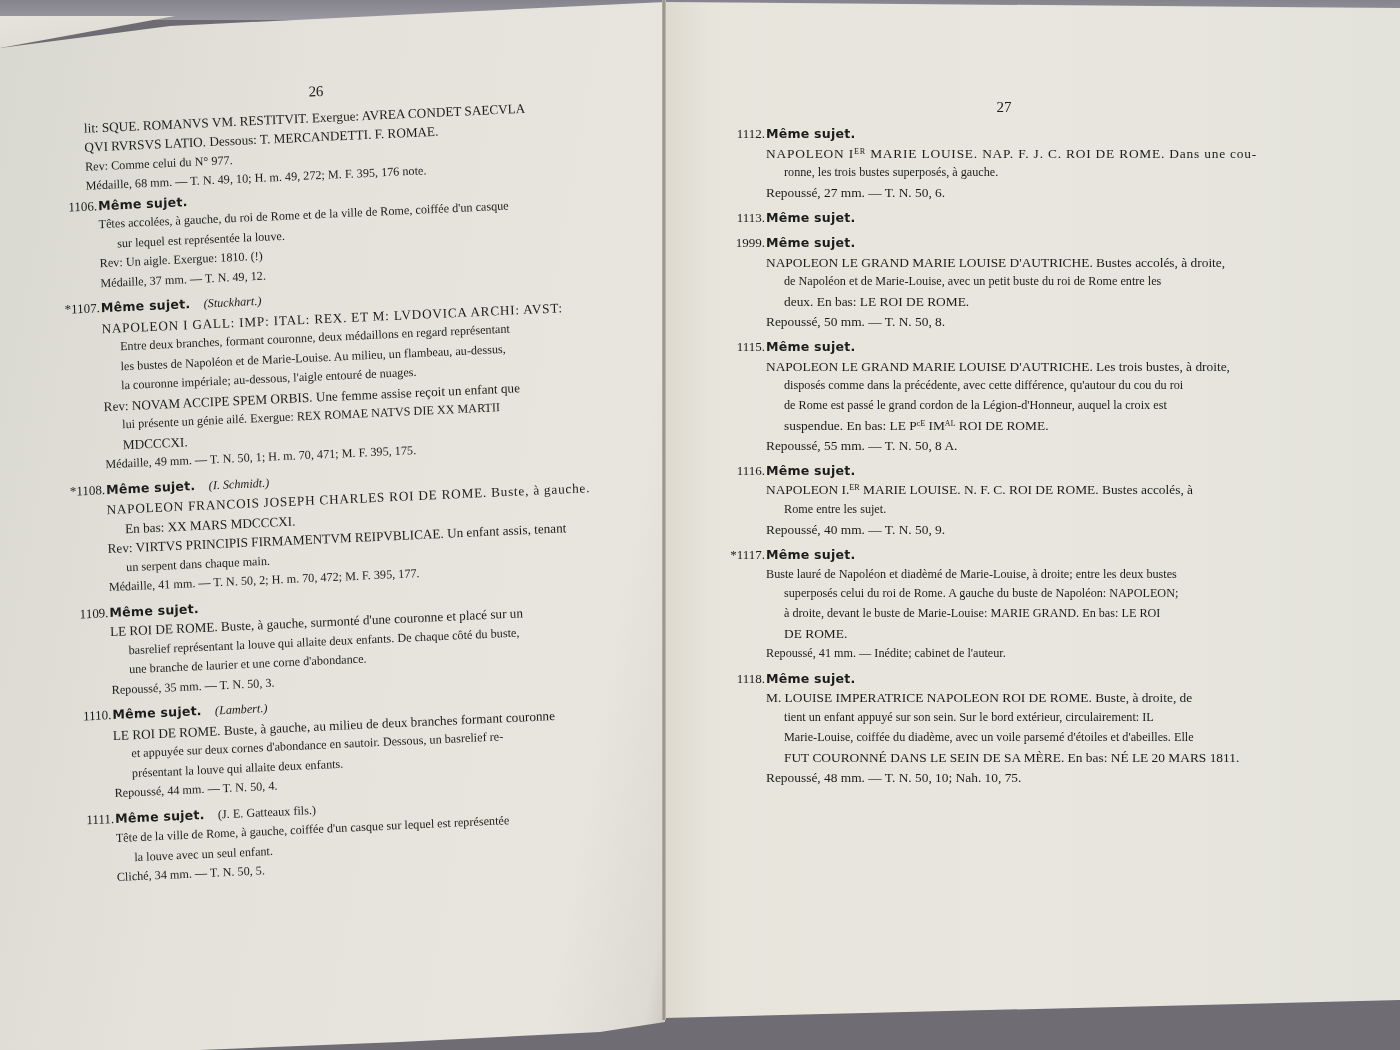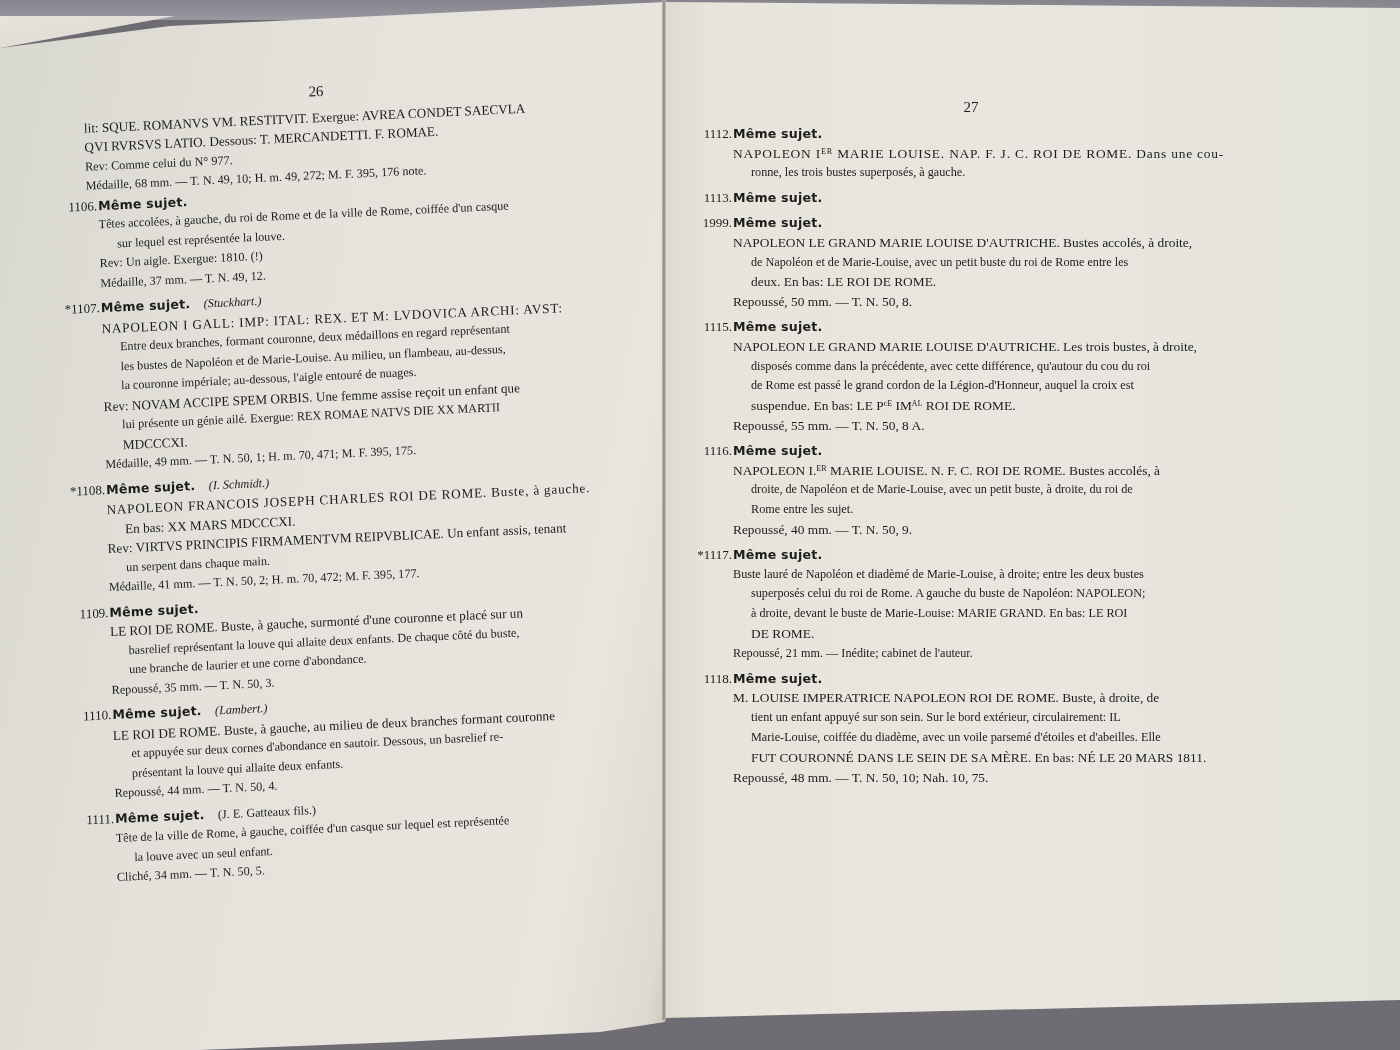--- a/index.html
+++ b/index.html
@@ -36,21 +36,21 @@
       position: absolute; left: 662px; top: 0; width: 4px; height: 1020px;
       background: linear-gradient(90deg, #bcb8ad, #8d897f, #c9c5ba);
     }
     .text-left {
       position: absolute; left: 56px; top: 94px; width: 545px;
       transform-origin: 0 0;
       transform: rotate(-2.6deg) skewX(-1deg);
       font-size: 13.2px; line-height: 19.5px;
     }
     .text-right {
-      position: absolute; left: 694px; top: 98px; width: 554px;
+      position: absolute; left: 727px; top: 98px; width: 554px;
       font-size: 13.4px; line-height: 19.8px;
     }
     .page-number {
       text-align: center; font-size: 15px; margin-bottom: 6px;
     }
     .text-left .page-number { margin-left: 0; width: 520px; }
     .entry { margin-bottom: 5px; }
     .entry-head { position: relative; padding-left: 39px; }
     .entry-num {
       position: absolute; left: -8px; width: 46px; text-align: right;
@@ -186,20 +186,21 @@
 
   <div class="entry">
     <div class="entry-head">
       <span class="entry-num">1112.</span>
       <span class="entry-title">Même sujet.</span>
     </div>
     <div class="para">
       <span class="first caps">NAPOLEON Iᴱᴿ MARIE LOUISE. NAP. F. J. C. ROI DE ROME.  Dans une cou-</span>
       <span class="cont small">ronne, les trois bustes superposés, à gauche.</span>
     </div>
+    <div class="foot">Repoussé, 27 mm. — T. N. 50, 6.</div>
   </div>
 
   <div class="entry">
     <div class="entry-head">
       <span class="entry-num">1113.</span>
       <span class="entry-title">Même sujet.</span>
     </div>
   </div>
 
   <div class="entry">
@@ -229,38 +230,37 @@
     <div class="foot">Repoussé, 55 mm. — T. N. 50, 8 A.</div>
   </div>
 
   <div class="entry">
     <div class="entry-head">
       <span class="entry-num">1116.</span>
       <span class="entry-title">Même sujet.</span>
     </div>
     <div class="para">
       <span class="first">NAPOLEON I.ᴱᴿ MARIE LOUISE. N. F. C. ROI DE ROME.  Bustes accolés, à</span>
-      <span class="cont small">droite, de Napoléon et de Marie-Louise, avec un petit buste, à droite, du roi de</span>
       <span class="cont small">Rome entre les sujet.</span>
     </div>
     <div class="foot">Repoussé, 40 mm. — T. N. 50, 9.</div>
   </div>
 
   <div class="entry">
     <div class="entry-head">
       <span class="entry-num">*1117.</span>
       <span class="entry-title">Même sujet.</span>
     </div>
     <div class="para">
       <span class="first small">Buste lauré de Napoléon et diadèmé de Marie-Louise, à droite; entre les deux bustes</span>
       <span class="cont small">superposés celui du roi de Rome.  A gauche du buste de Napoléon: NAPOLEON;</span>
       <span class="cont small">à droite, devant le buste de Marie-Louise: MARIE GRAND.  En bas: LE ROI</span>
       <span class="cont">DE ROME.</span>
     </div>
-    <div class="foot small">Repoussé, 21 mm. — Inédite; cabinet de l'auteur.</div>
+    <div class="foot small">Repoussé, 41 mm. — Inédite; cabinet de l'auteur.</div>
   </div>
 
   <div class="entry">
     <div class="entry-head">
       <span class="entry-num">1118.</span>
       <span class="entry-title">Même sujet.</span>
     </div>
     <div class="para">
       <span class="first">M. LOUISE IMPERATRICE NAPOLEON ROI DE ROME.  Buste, à droite, de</span>
       <span class="cont small">tient un enfant appuyé sur son sein.  Sur le bord extérieur, circulairement: IL</span>

